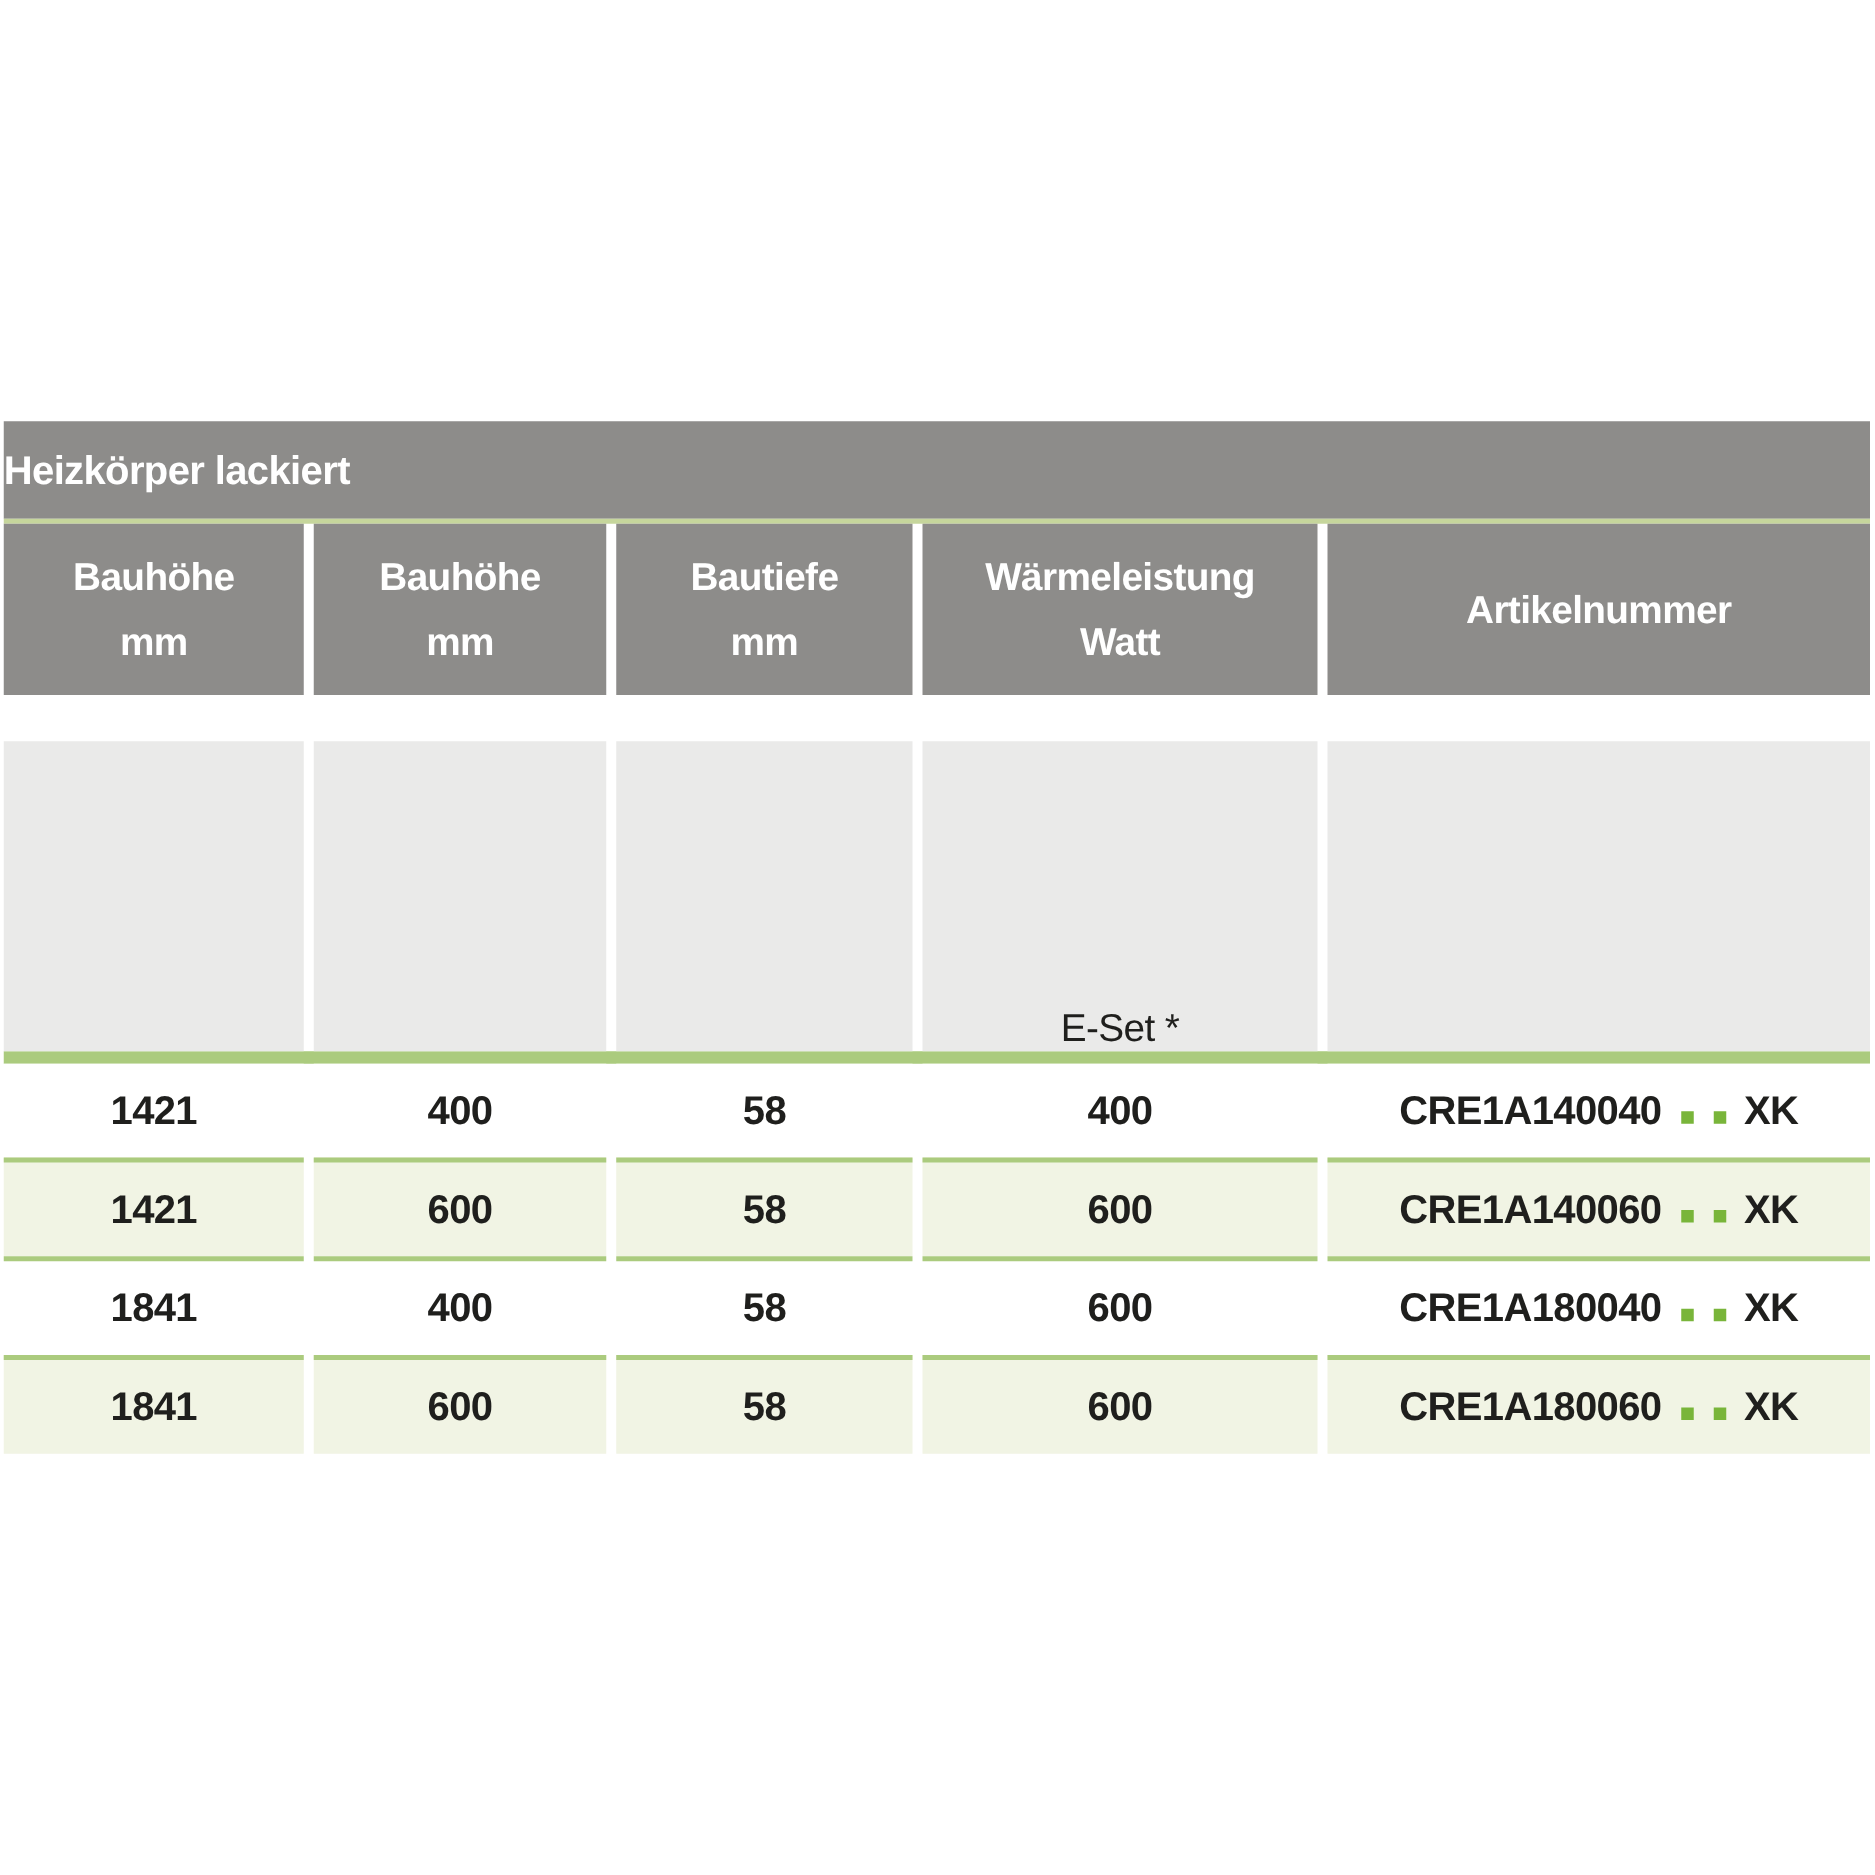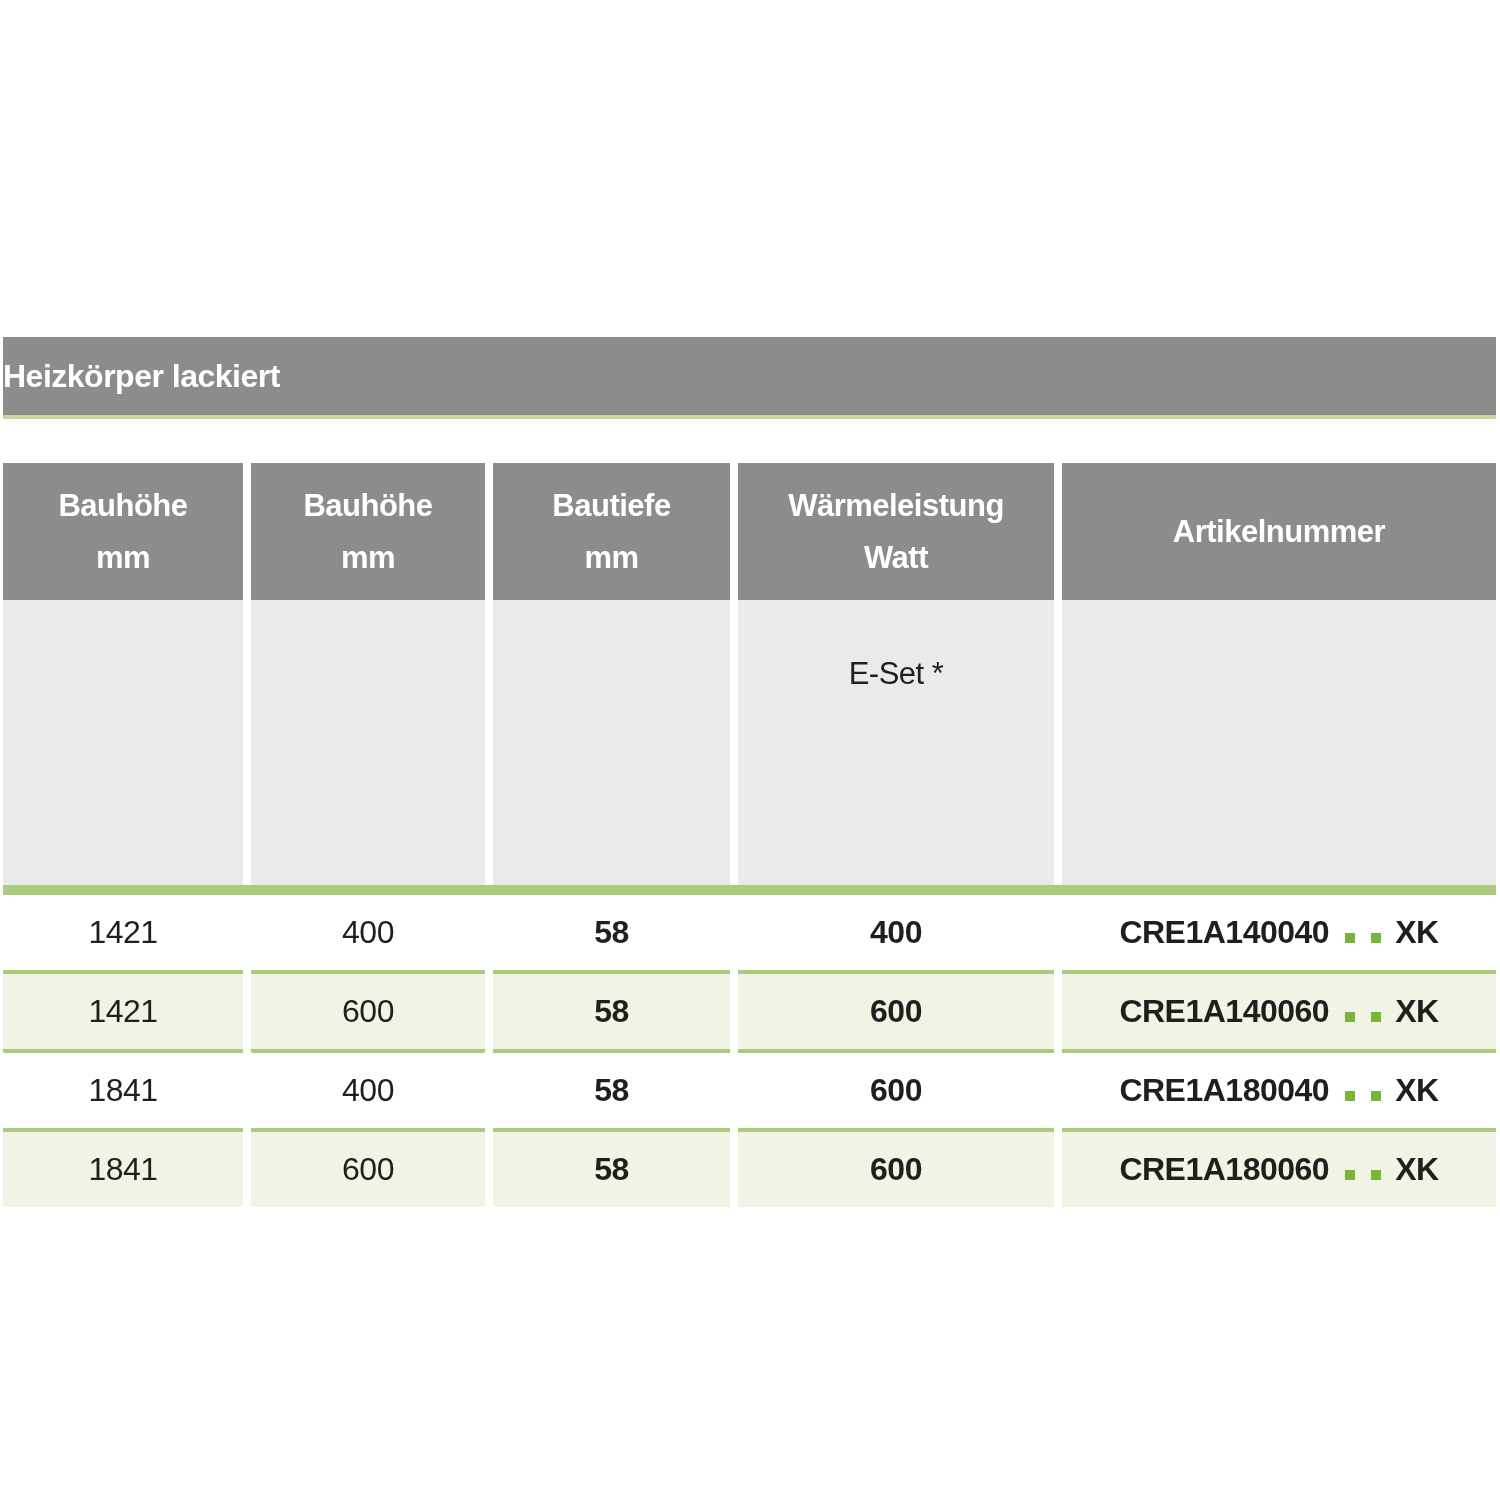--- a/index.html
+++ b/index.html
@@ -19,42 +19,42 @@
   .spec-table{position:absolute;left:3px;top:337px;width:1493px;}
   .title-bar{
     height:78px;background:var(--gray-header);display:flex;align-items:center;
     box-sizing:border-box;
   }
   .title-bar span{color:#ffffff;font-size:32px;font-weight:bold;letter-spacing:-0.5px;}
   .title-underline{height:4px;background:var(--green-pale-line);}
   .grid{
     display:grid;grid-template-columns:240px 234px 237px 316px 434px;column-gap:8px;
   }
-  .header-row{height:137px;margin-top:44px;}
+  .header-row{height:137px;}
   .hcell{
     background:var(--gray-header);color:#ffffff;display:flex;flex-direction:column;
     align-items:center;justify-content:center;text-align:center;
     font-size:31px;font-weight:bold;line-height:52px;letter-spacing:-0.5px;
   }
   .hcell .unit:empty{display:none;}
   .subheader-row{height:285px;}
   .scell{
-    background:var(--gray-sub);display:flex;justify-content:center;align-items:flex-start;
-    padding-top:56px;box-sizing:border-box;font-size:31px;letter-spacing:-0.5px;
+    background:var(--gray-sub);display:flex;justify-content:center;align-items:flex-end;
+    padding-top:56px;box-sizing:border-box;font-size:31px;letter-spacing:-0.5px;margin-top:37px;
   }
   .green-bar{height:10px;background:var(--green-accent);}
   .data-row{height:75px;}
   .data-row .cell{
     display:flex;align-items:center;justify-content:center;text-align:center;
     font-size:32px;letter-spacing:-0.5px;background:#ffffff;box-sizing:border-box;font-weight:bold;
   }
   .data-row.tinted .cell{background:var(--green-row);}
   .data-row.sep-top{height:79px;}
   .data-row.sep-top .cell{border-top:4px solid var(--green-accent);}
-  .cell.b{font-weight:normal;text-align:right;}
+  .cell.b{font-weight:bold;text-align:right;}
   .dots{display:inline-block;white-space:nowrap;}
   .dot{
     display:inline-block;width:10px;height:10px;background:var(--green-dot);
     margin-left:16px;vertical-align:baseline;
   }
   .artikel .suffix{margin-left:14px;text-align:right;}
   .artikel .prefix{white-space:nowrap;}
 </style>
 </head>
 <body>

